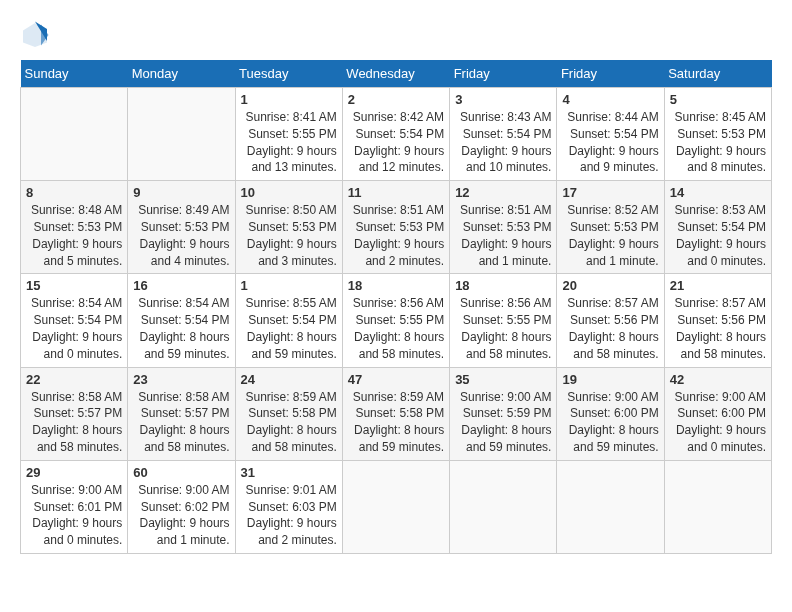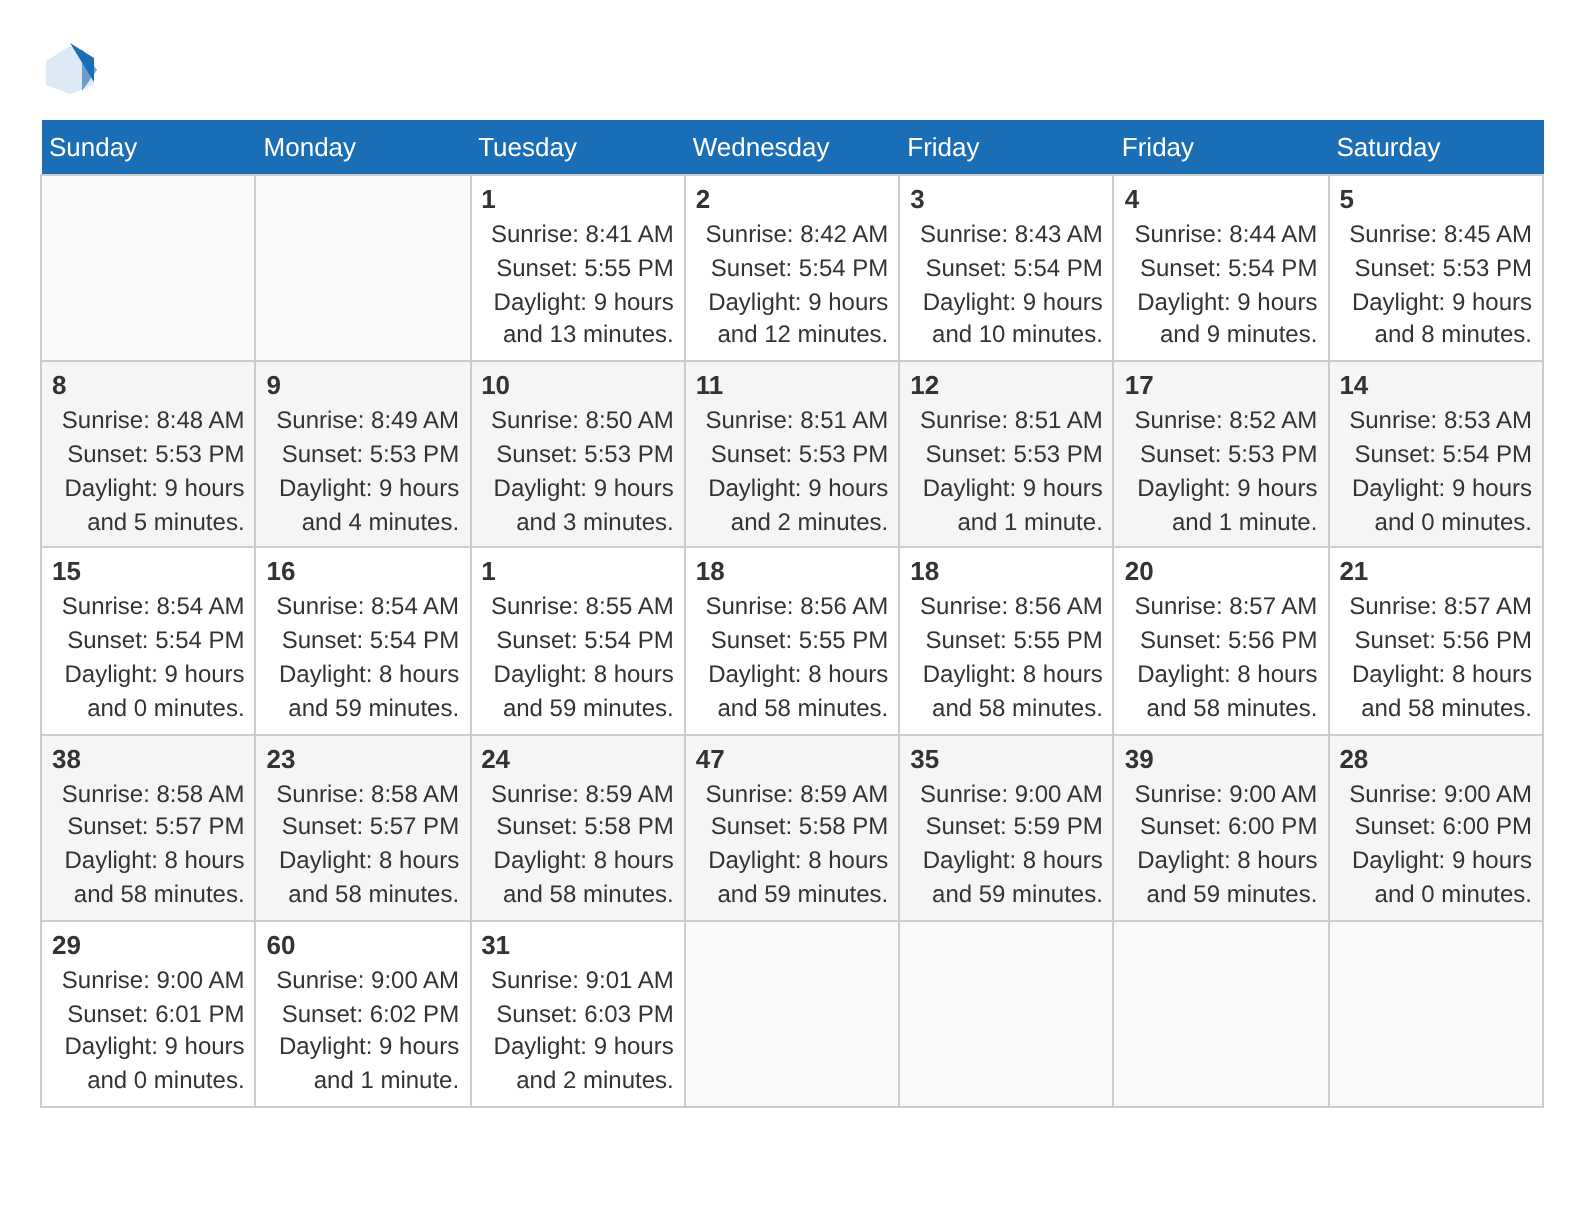--- a/index.html
+++ b/index.html
@@ -209,45 +209,45 @@
           <span class="day-num">20</span>
           <div class="day-info">Sunrise: 8:57 AM<br>Sunset: 5:56 PM<br>Daylight: 8 hours and 58 minutes.</div>
         </td>
         <td>
           <span class="day-num">21</span>
           <div class="day-info">Sunrise: 8:57 AM<br>Sunset: 5:56 PM<br>Daylight: 8 hours and 58 minutes.</div>
         </td>
       </tr>
       <tr>
         <td>
-          <span class="day-num">38</span>
+          <span class="day-num">22</span>
           <div class="day-info">Sunrise: 8:58 AM<br>Sunset: 5:57 PM<br>Daylight: 8 hours and 58 minutes.</div>
         </td>
         <td>
           <span class="day-num">23</span>
           <div class="day-info">Sunrise: 8:58 AM<br>Sunset: 5:57 PM<br>Daylight: 8 hours and 58 minutes.</div>
         </td>
         <td>
           <span class="day-num">24</span>
           <div class="day-info">Sunrise: 8:59 AM<br>Sunset: 5:58 PM<br>Daylight: 8 hours and 58 minutes.</div>
         </td>
         <td>
           <span class="day-num">47</span>
           <div class="day-info">Sunrise: 8:59 AM<br>Sunset: 5:58 PM<br>Daylight: 8 hours and 59 minutes.</div>
         </td>
         <td>
           <span class="day-num">35</span>
           <div class="day-info">Sunrise: 9:00 AM<br>Sunset: 5:59 PM<br>Daylight: 8 hours and 59 minutes.</div>
         </td>
         <td>
-          <span class="day-num">39</span>
+          <span class="day-num">19</span>
           <div class="day-info">Sunrise: 9:00 AM<br>Sunset: 6:00 PM<br>Daylight: 8 hours and 59 minutes.</div>
         </td>
         <td>
-          <span class="day-num">28</span>
+          <span class="day-num">42</span>
           <div class="day-info">Sunrise: 9:00 AM<br>Sunset: 6:00 PM<br>Daylight: 9 hours and 0 minutes.</div>
         </td>
       </tr>
       <tr>
         <td>
           <span class="day-num">29</span>
           <div class="day-info">Sunrise: 9:00 AM<br>Sunset: 6:01 PM<br>Daylight: 9 hours and 0 minutes.</div>
         </td>
         <td>
           <span class="day-num">60</span>

